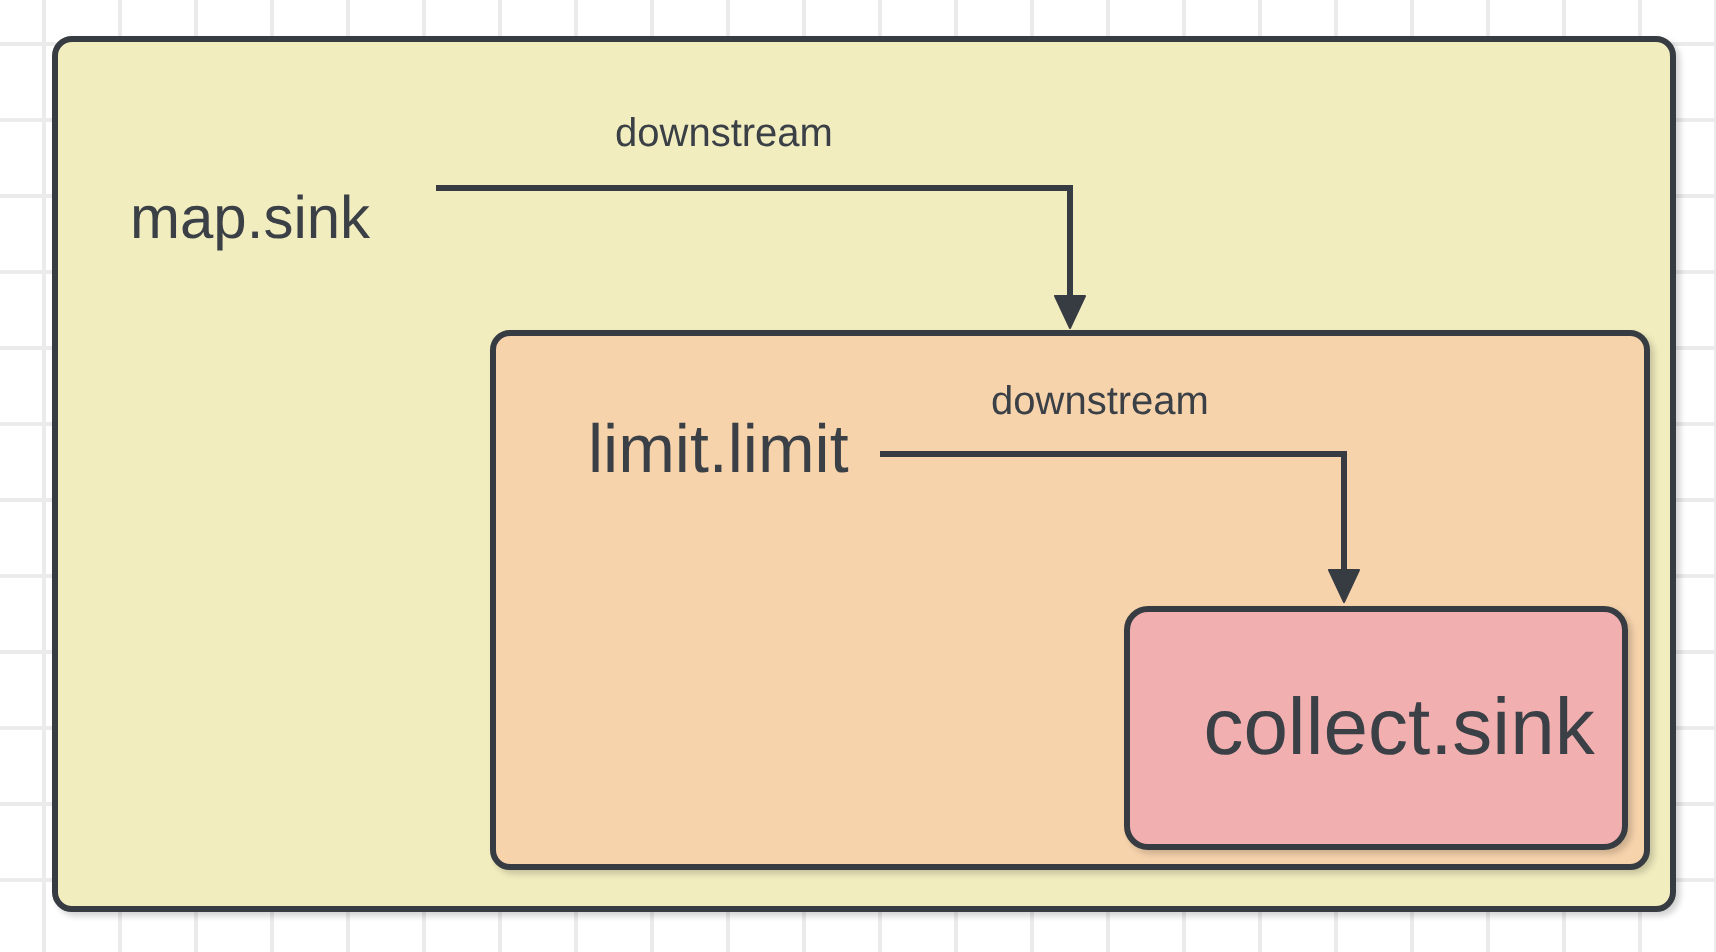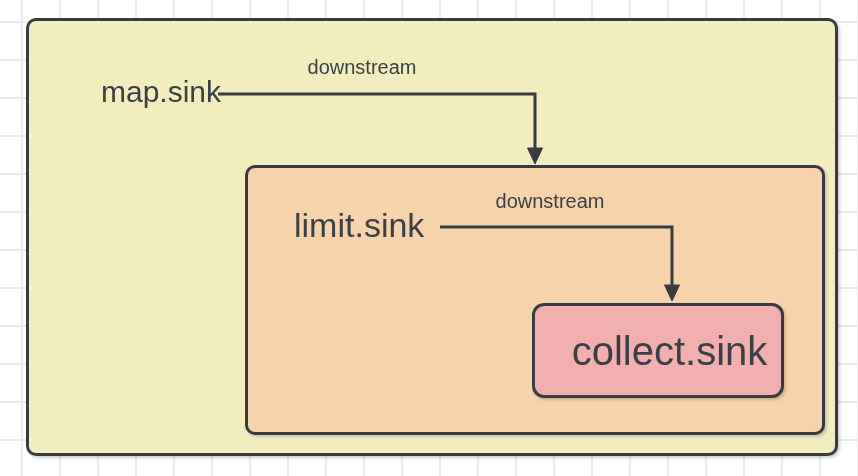--- a/index.html
+++ b/index.html
@@ -36,33 +36,33 @@
     left:26px;top:18px;width:812px;height:438px;
     border-radius:10px;
     background:var(--outer-fill);
   }
   .box.inner{
     left:216px;top:144px;width:580px;height:270px;
     border-radius:10px;
     background:var(--inner-fill);
   }
   .box.leaf{
-    left:284px;top:135px;width:252px;height:95px;
+    left:314px;top:135px;width:252px;height:122px;
     border-radius:12px;
     background:var(--node-fill);
     display:flex;align-items:center;justify-content:center;
     font-size:40px;line-height:48px;padding-left:23px;
   }
   .node-label{
     position:absolute;
     white-space:nowrap;
   }
   .node-label.map{
-    left:36px;top:51px;
-    font-size:30px;line-height:40px;margin-left:36px;
+    left:36px;top:69px;
+    font-size:30px;line-height:40px;
   }
   .node-label.limit{
     left:46px;top:37px;
     font-size:34px;line-height:40px;
   }
   .edge-label{
     position:absolute;
     width:240px;
     text-align:center;
     font-size:20px;line-height:34px;
@@ -92,21 +92,21 @@
 <div class="canvas">
 
   <div class="box outer">
 
     <div class="node-label map">map.sink</div>
 
     <div class="edge-label el1">downstream</div>
 
     <div class="box inner">
 
-      <div class="node-label limit">limit.sink</div>
+      <div class="node-label limit">limit.limit</div>
 
       <div class="edge-label el2">downstream</div>
 
       <div class="box leaf">
         <span>collect.sink</span>
       </div>
 
     </div>
 
   </div>

